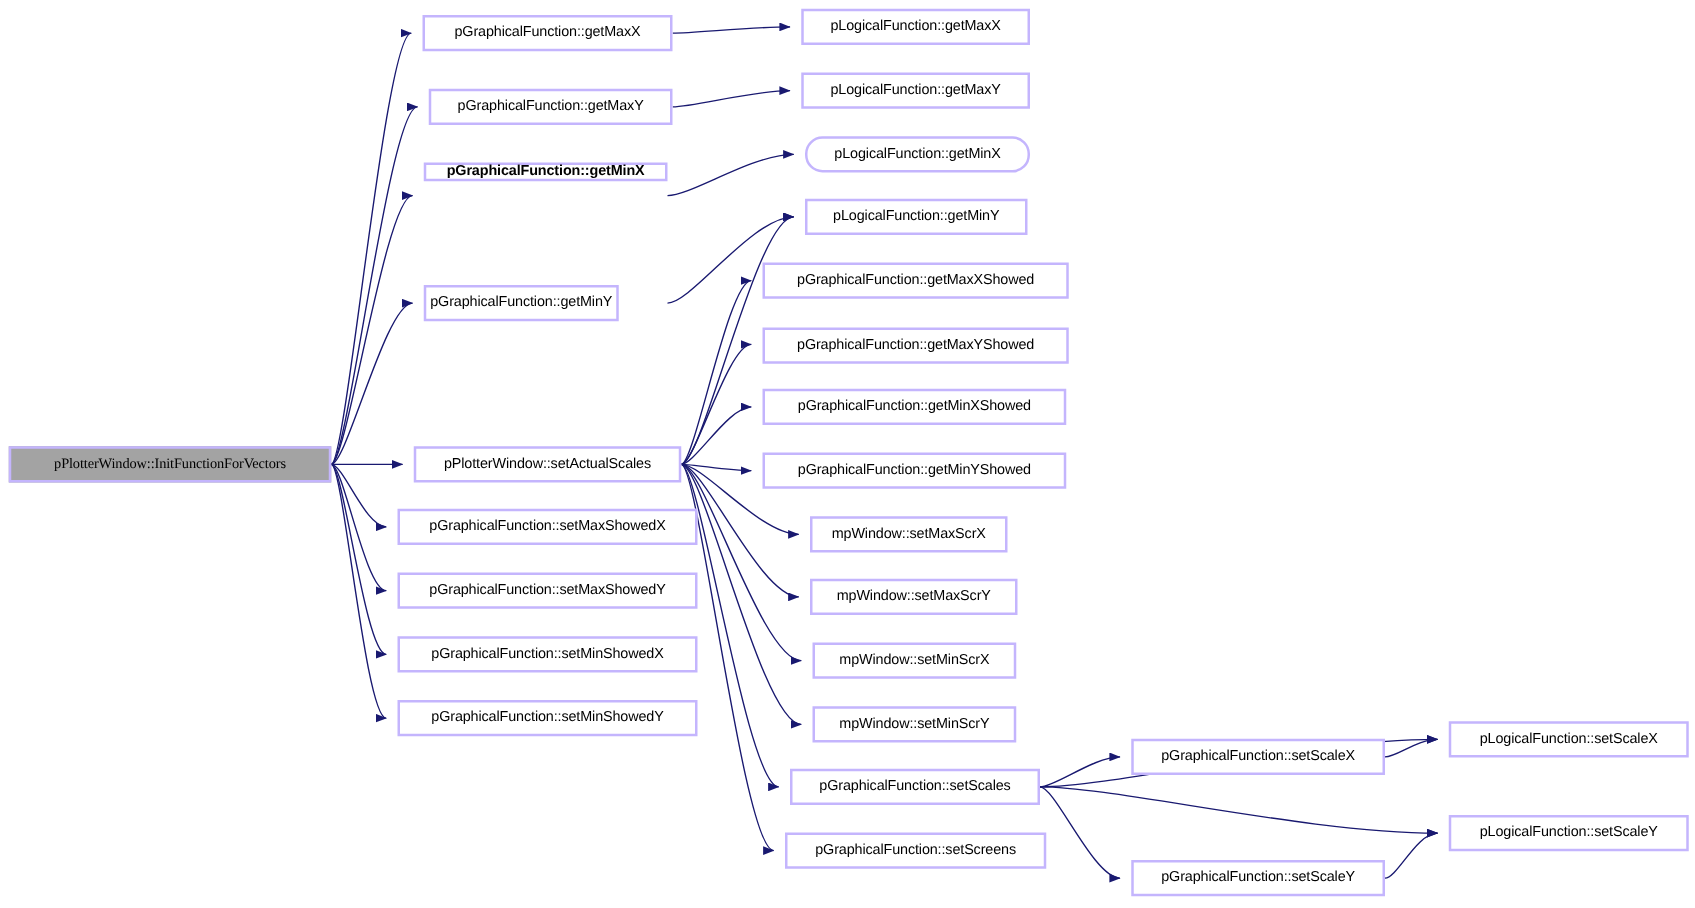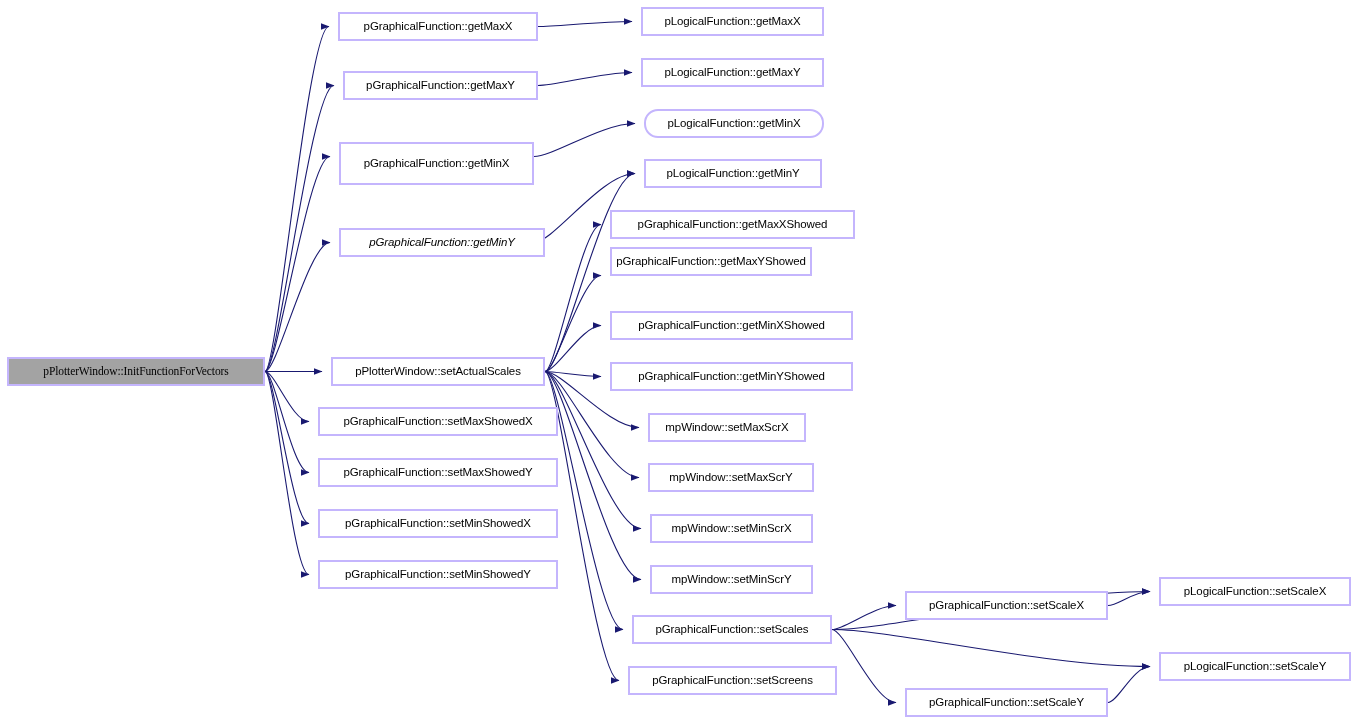--- a/index.html
+++ b/index.html
@@ -95,24 +95,24 @@
   <div id="node-layer">
       <div class="node root" style="left: 7px; top: 357px; width: 258px; height: 29px;">
         <span class="node-label">pPlotterWindow::InitFunctionForVectors</span>
       </div>
       <div class="node" style="left: 338px; top: 12px; width: 200px; height: 29px;">
         <span class="node-label">pGraphicalFunction::getMaxX</span>
       </div>
       <div class="node" style="left: 343px; top: 71px; width: 195px; height: 29px;">
         <span class="node-label">pGraphicalFunction::getMaxY</span>
       </div>
-      <div class="node" style="left: 339px; top: 142px; width: 195px; height: 43px;">
+      <div class="node" style="left: 339px; top: 130px; width: 195px; height: 15px; font-weight: bold;">
         <span class="node-label">pGraphicalFunction::getMinX</span>
       </div>
-      <div class="node" style="left: 339px; top: 228px; width: 206px; height: 29px; font-style: italic;">
+      <div class="node" style="left: 339px; top: 228px; width: 156px; height: 29px;">
         <span class="node-label">pGraphicalFunction::getMinY</span>
       </div>
       <div class="node" style="left: 331px; top: 357px; width: 214px; height: 29px;">
         <span class="node-label">pPlotterWindow::setActualScales</span>
       </div>
       <div class="node" style="left: 318px; top: 407px; width: 240px; height: 29px;">
         <span class="node-label">pGraphicalFunction::setMaxShowedX</span>
       </div>
       <div class="node" style="left: 318px; top: 458px; width: 240px; height: 29px;">
         <span class="node-label">pGraphicalFunction::setMaxShowedY</span>
@@ -131,21 +131,21 @@
       </div>
       <div class="node" style="left: 644px; top: 109px; width: 180px; height: 29px; border-radius: 14px;">
         <span class="node-label">pLogicalFunction::getMinX</span>
       </div>
       <div class="node" style="left: 644px; top: 159px; width: 178px; height: 29px;">
         <span class="node-label">pLogicalFunction::getMinY</span>
       </div>
       <div class="node" style="left: 610px; top: 210px; width: 245px; height: 29px;">
         <span class="node-label">pGraphicalFunction::getMaxXShowed</span>
       </div>
-      <div class="node" style="left: 610px; top: 247px; width: 202px; height: 29px;">
+      <div class="node" style="left: 610px; top: 262px; width: 245px; height: 29px;">
         <span class="node-label">pGraphicalFunction::getMaxYShowed</span>
       </div>
       <div class="node" style="left: 610px; top: 311px; width: 243px; height: 29px; text-align: right;">
         <span class="node-label">pGraphicalFunction::getMinXShowed</span>
       </div>
       <div class="node" style="left: 610px; top: 362px; width: 243px; height: 29px;">
         <span class="node-label">pGraphicalFunction::getMinYShowed</span>
       </div>
       <div class="node" style="left: 648px; top: 413px; width: 158px; height: 29px;">
         <span class="node-label">mpWindow::setMaxScrX</span>

